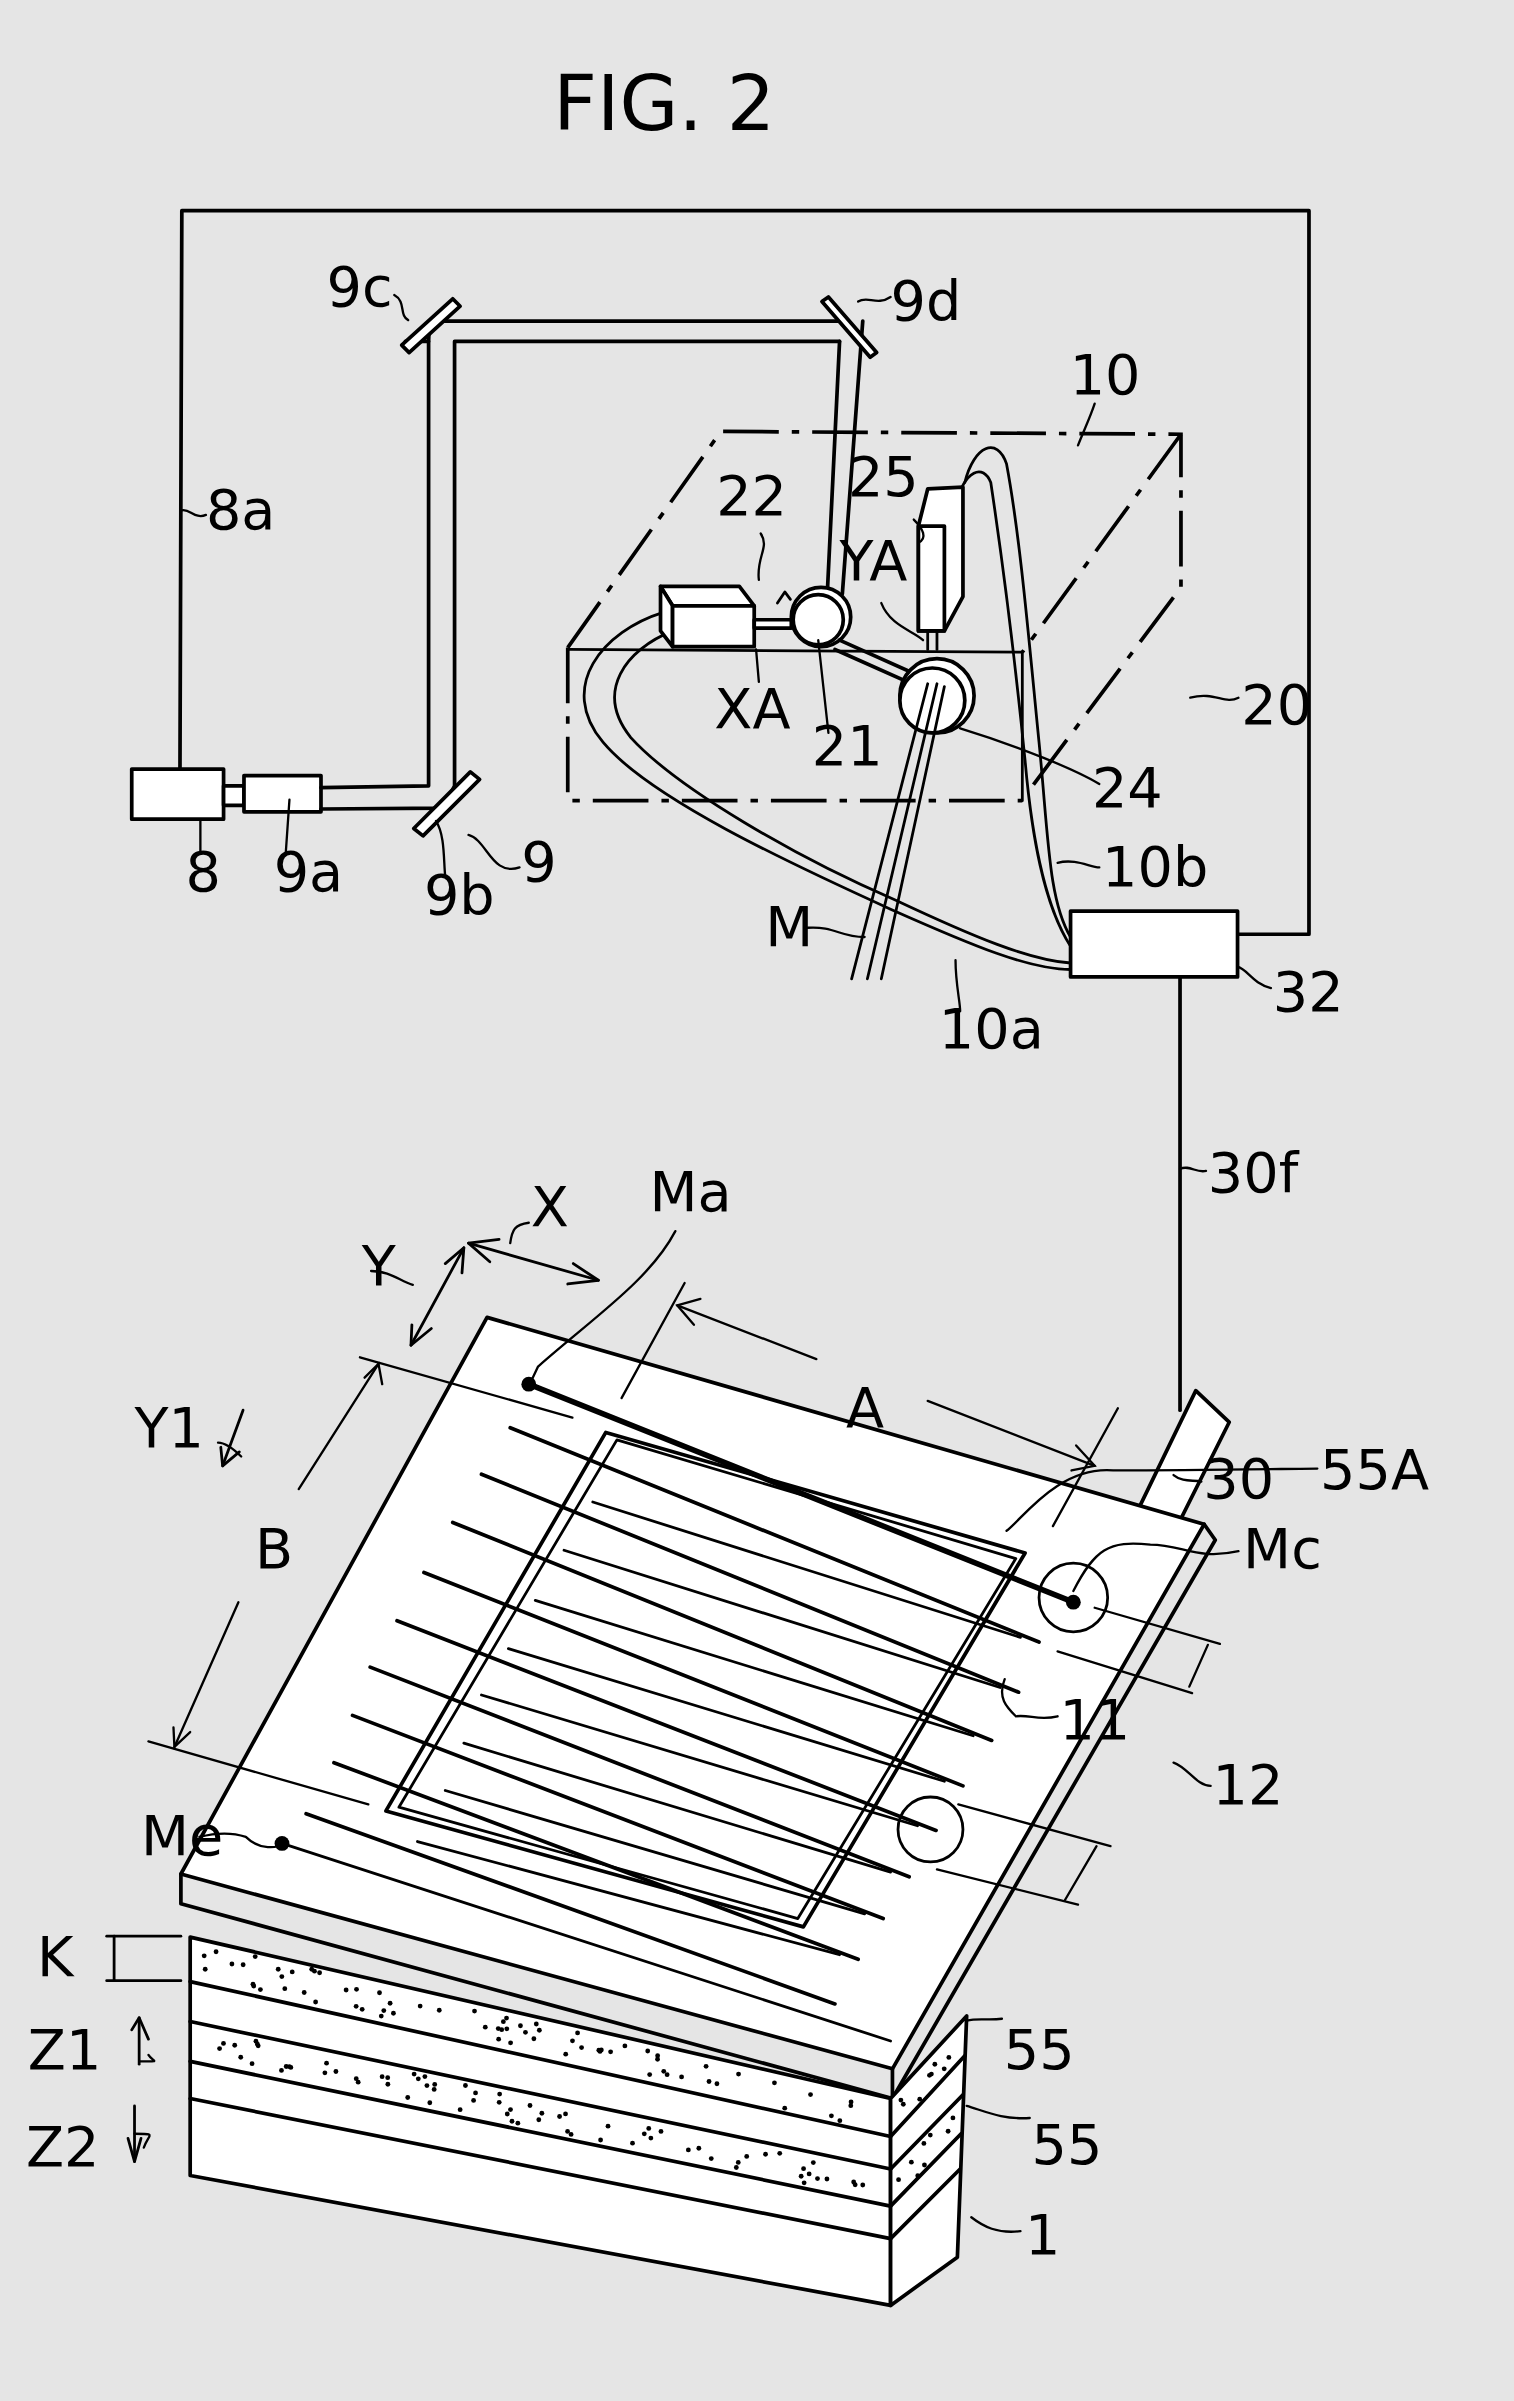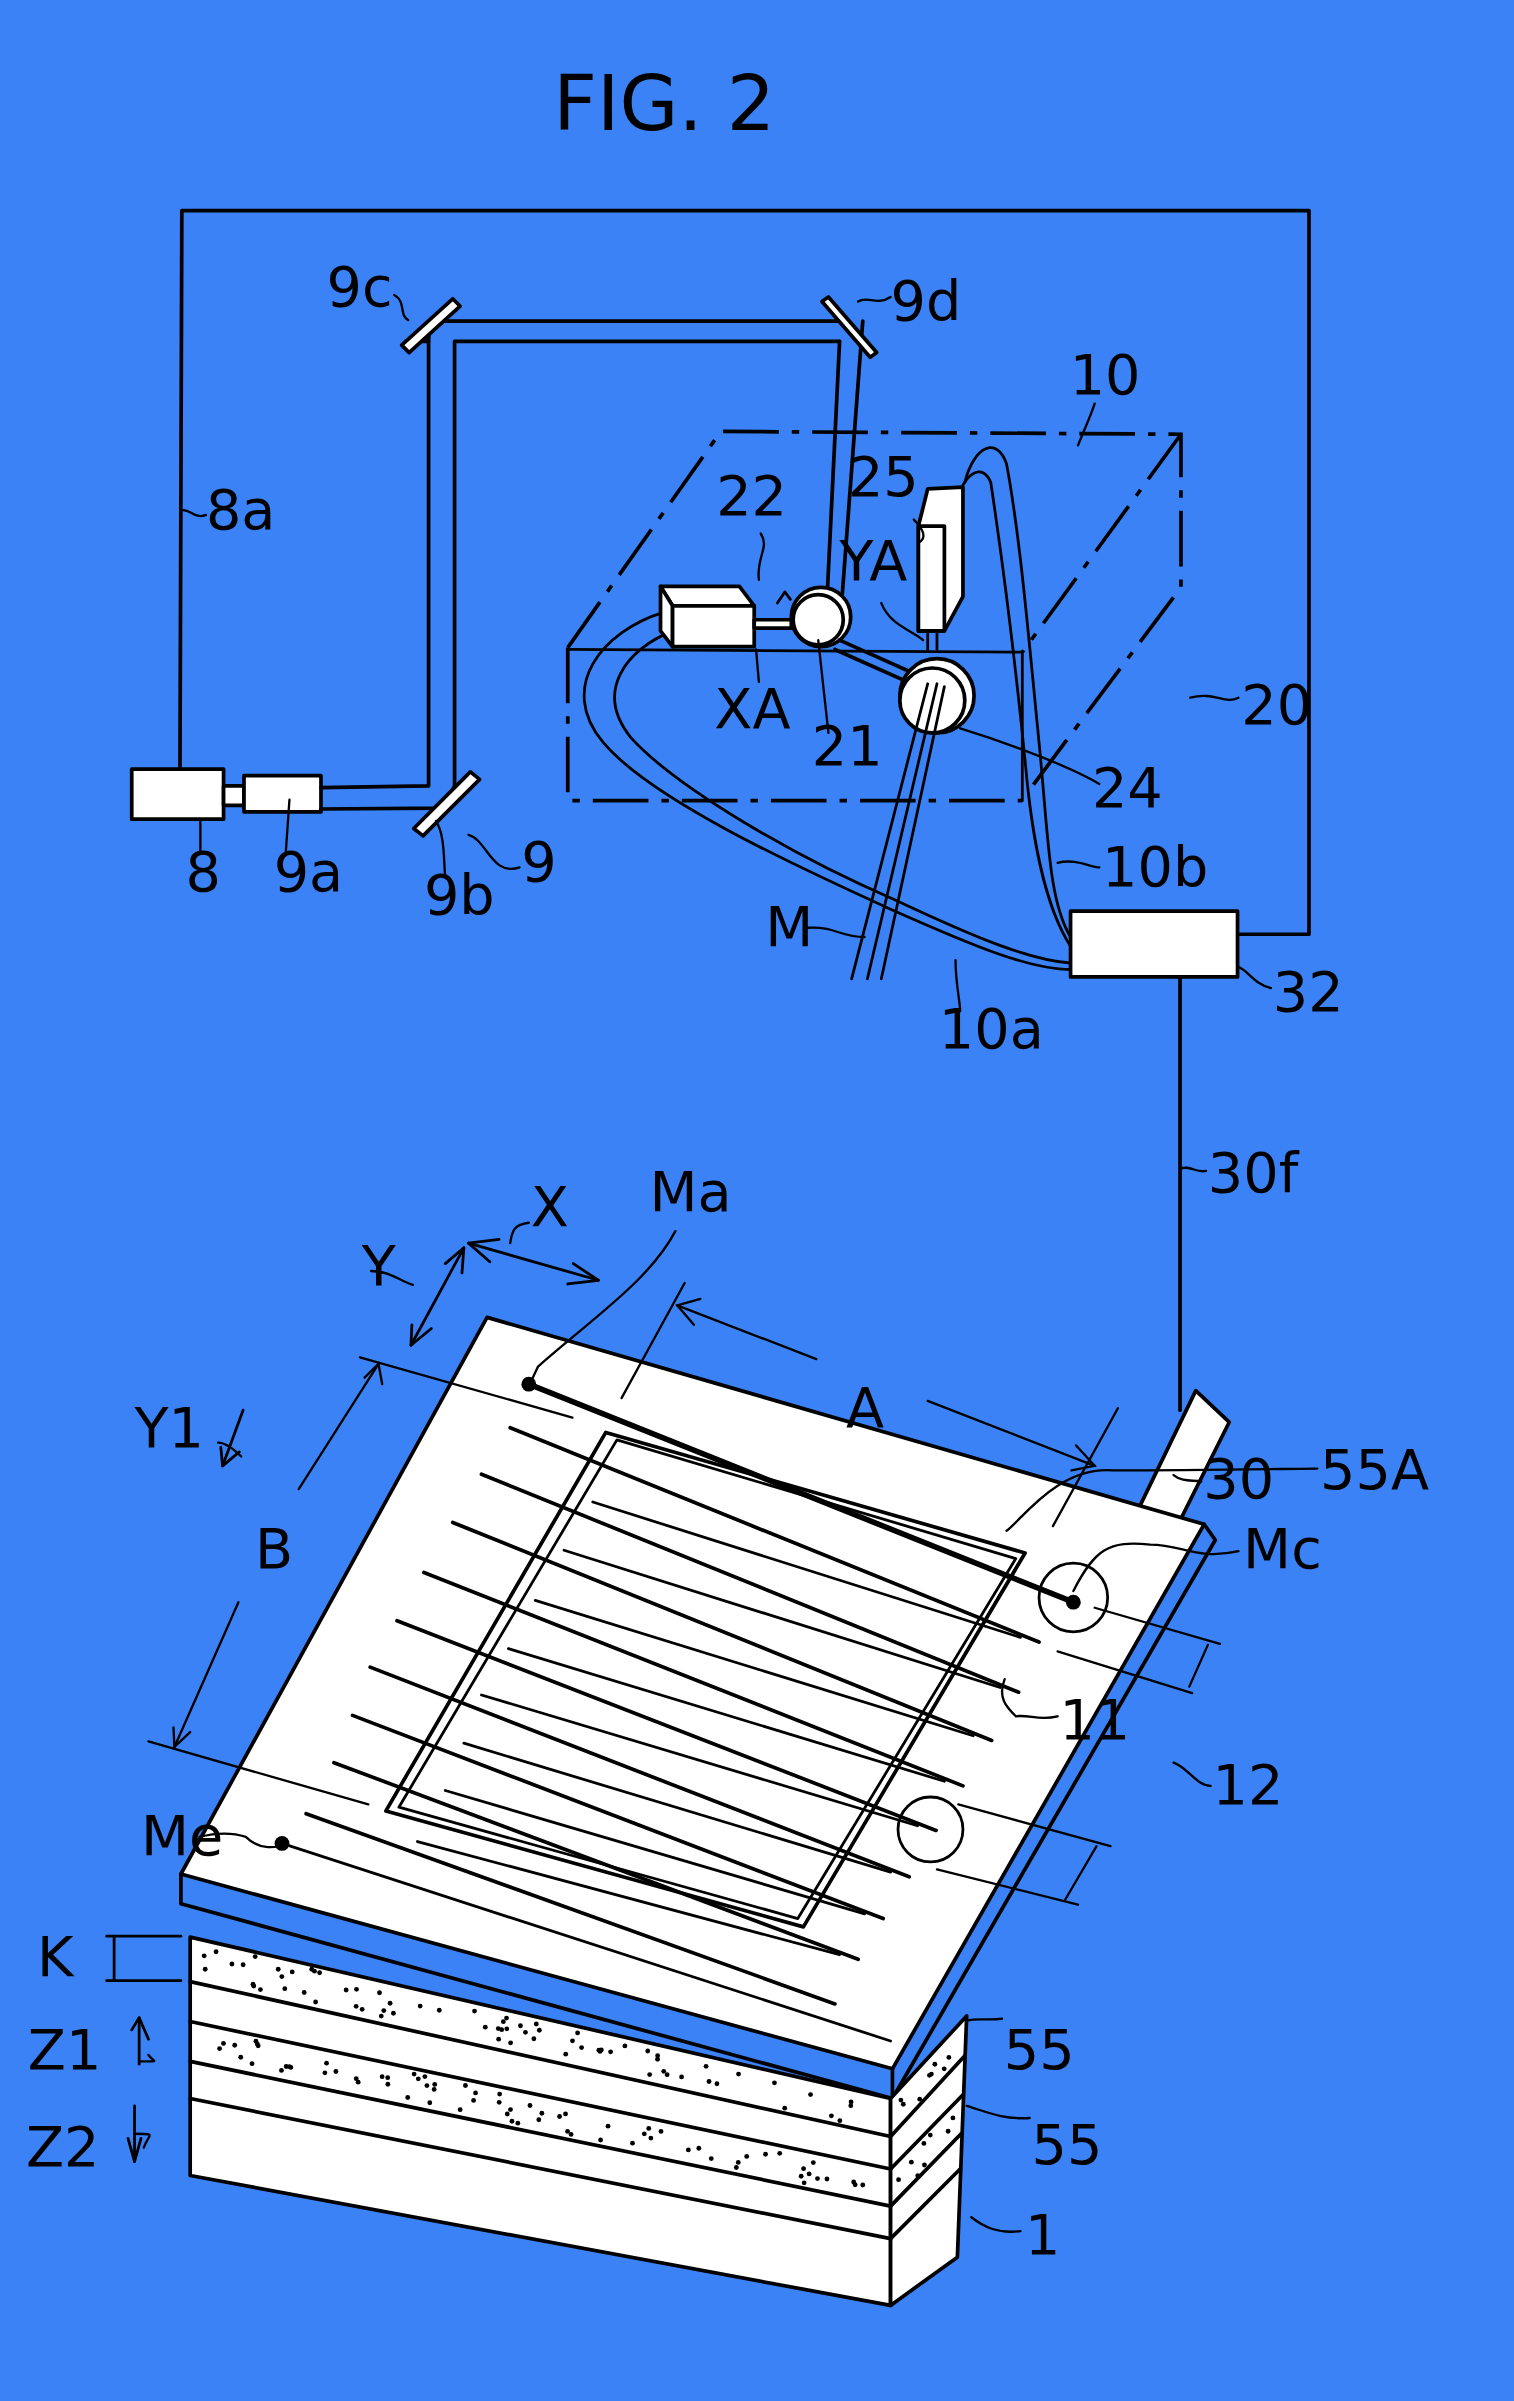--- a/index.html
+++ b/index.html
@@ -1,16 +1,16 @@
 <!DOCTYPE html>
 <html style="font-size:15px"><head>
 <meta charset="utf-8">
 <style>
   html, body { margin: 0; padding: 0; background: #ffffff; }
-  #page { position: relative; width: 1514px; height: 2401px; background: #3b82f6; overflow: hidden; }
+  #page { position: relative; width: 1514px; height: 2401px; background: #e5e5e5; overflow: hidden; }
   svg { position: absolute; left: 0; top: 0; }
   .ln { stroke: #000; fill: none; stroke-width: 4; stroke-linecap: round; stroke-linejoin: round; }
   .thin { stroke: #000; fill: none; stroke-width: 3; stroke-linecap: round; stroke-linejoin: round; }
   .hair { stroke: #000; fill: none; stroke-width: 2.5; stroke-linecap: round; }
   .bold { stroke: #000; fill: none; stroke-width: 6; stroke-linecap: round; stroke-linejoin: round; }
   .dash { stroke: #000; fill: none; stroke-width: 4; stroke-dasharray: 60 14 8 14; }
   .wfill { fill: #fff; stroke: #000; stroke-width: 4; stroke-linejoin: round; }
   .lbl { font-family: "DejaVu Sans", sans-serif; fill: #000; font-size: 60px; }
   .title { font-family: "DejaVu Sans", sans-serif; fill: #000; font-size: 82px; }
   .dot { fill: #000; }

